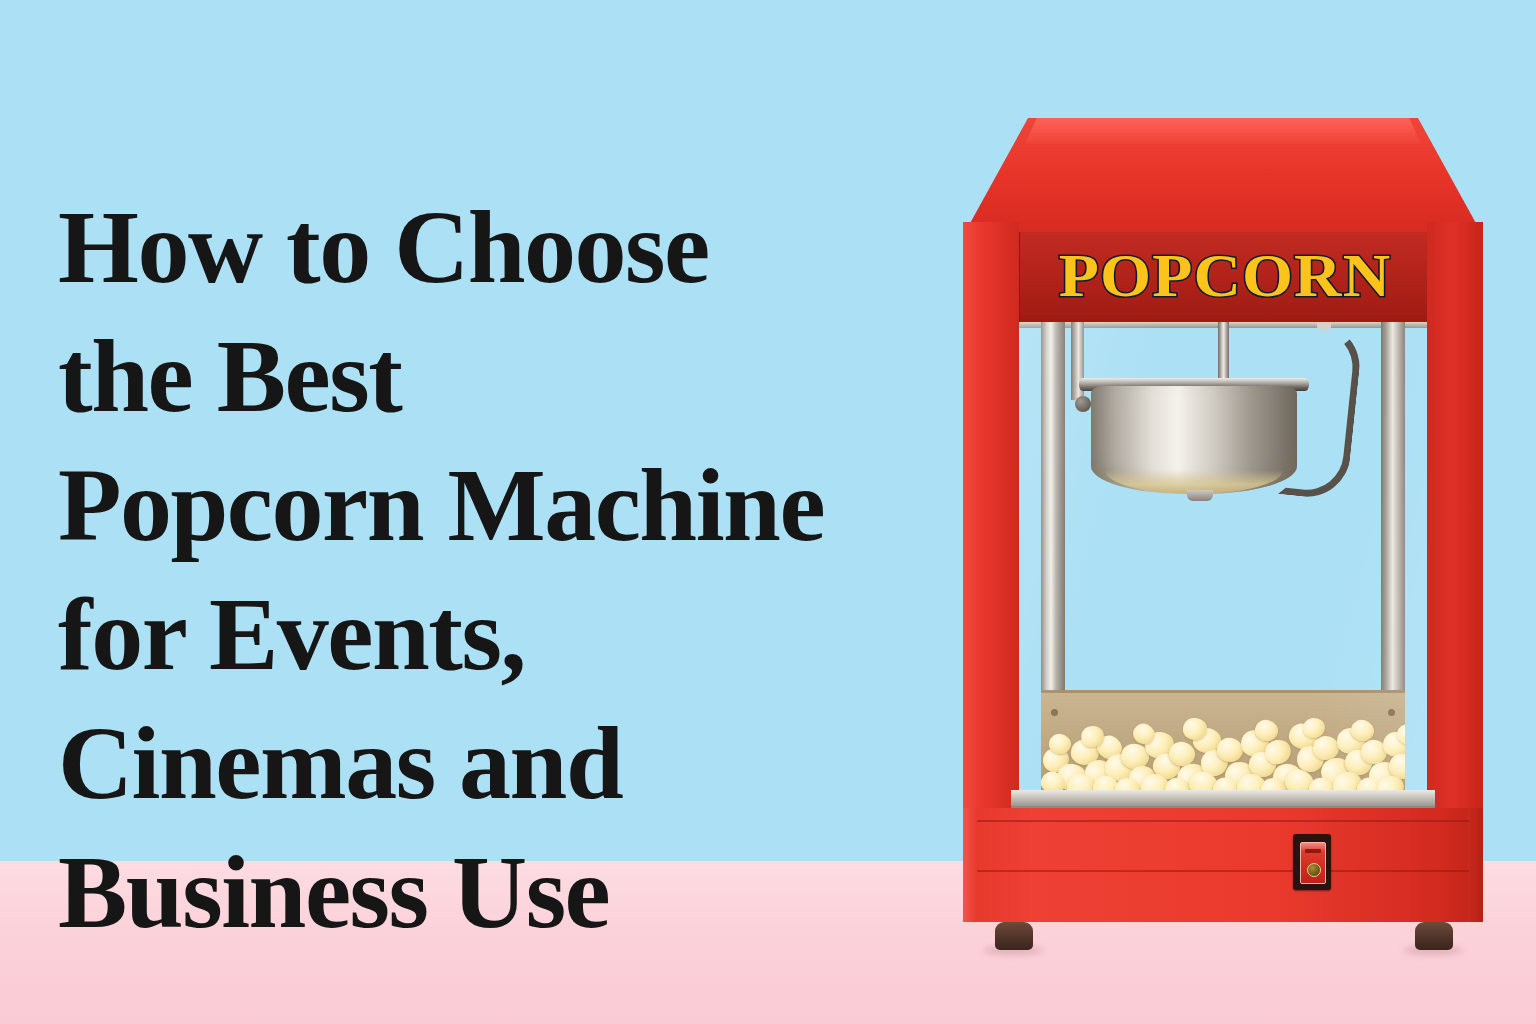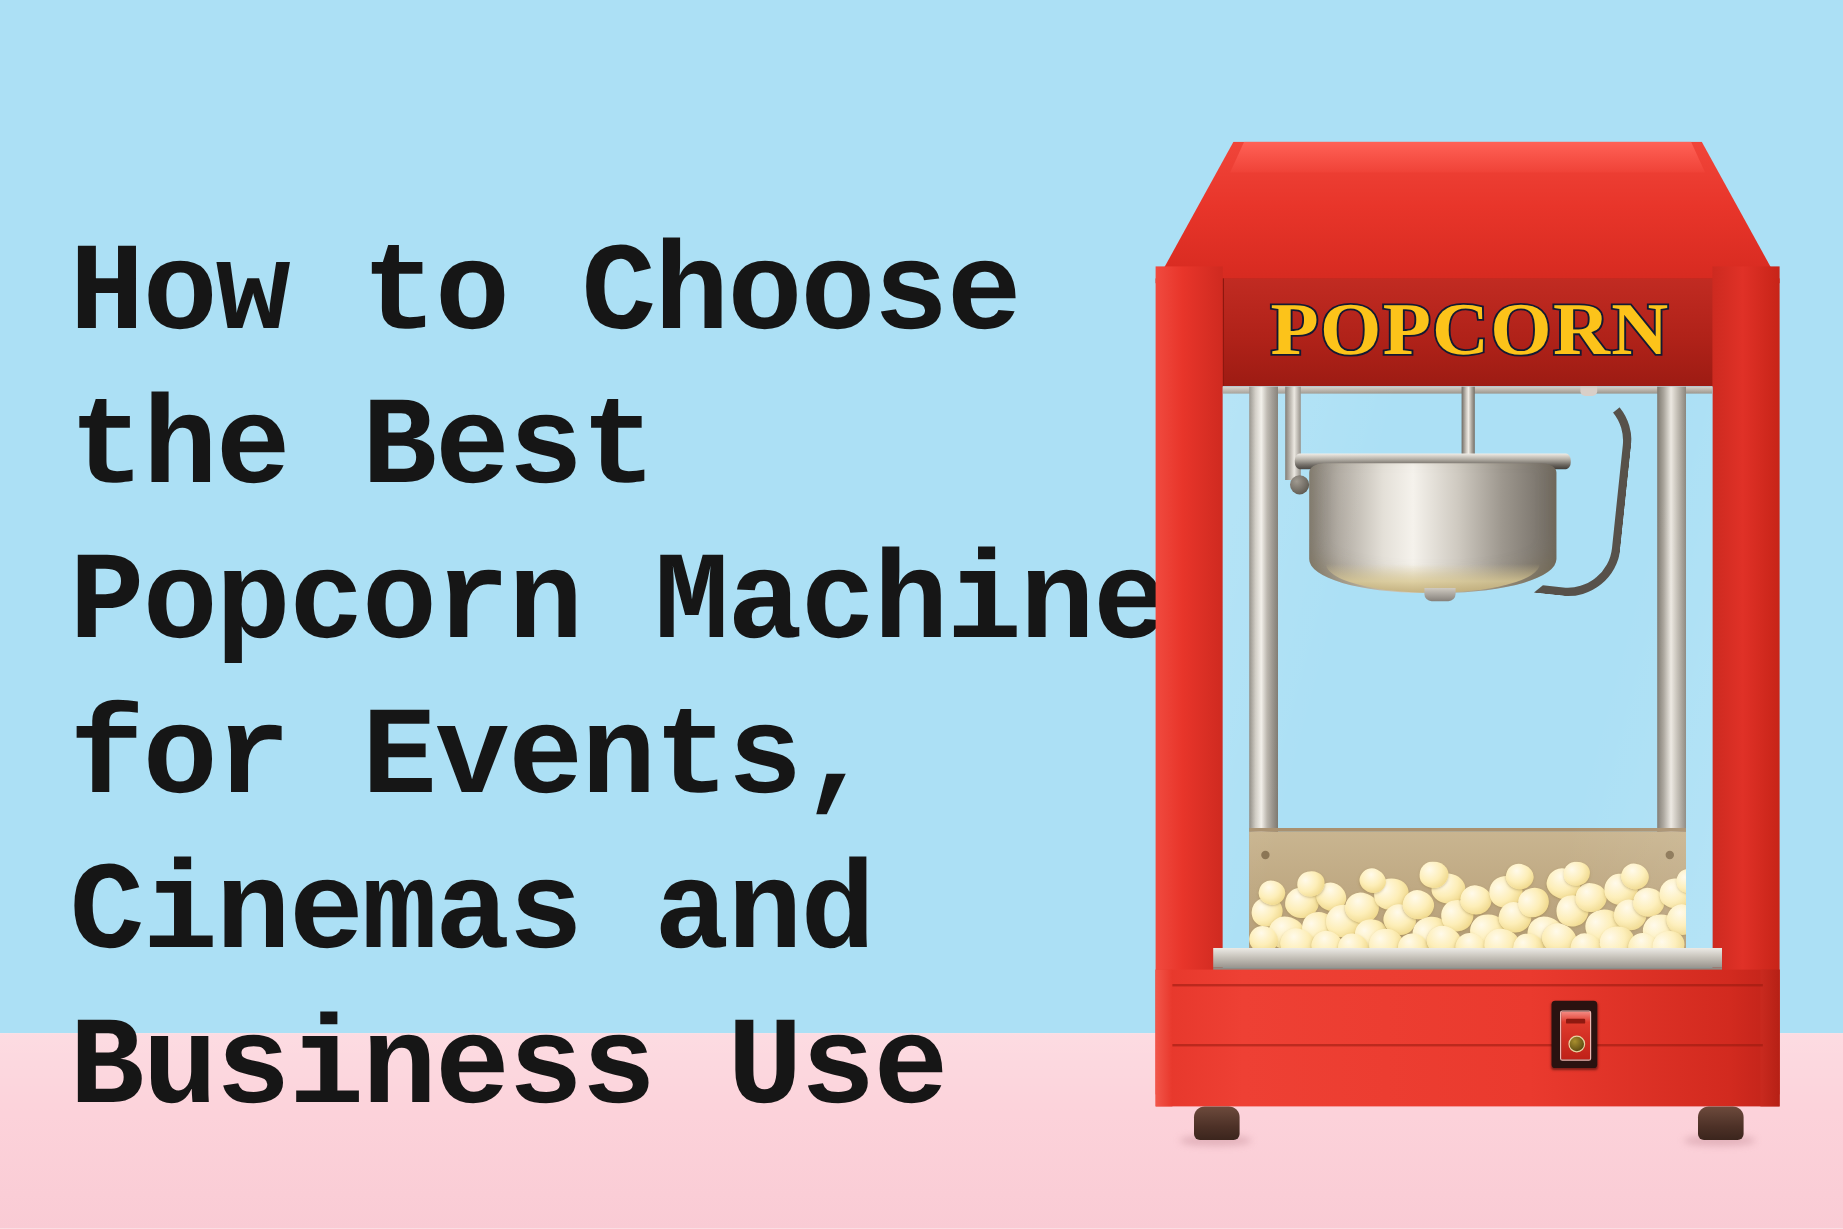--- a/index.html
+++ b/index.html
@@ -35,21 +35,21 @@
     background: linear-gradient(180deg, rgba(255,255,255,0.22) 0%, rgba(255,255,255,0.0) 42%, rgba(236,170,186,0.18) 100%);
   }
 
   
   .headline {
     position: absolute;
     left: 58px;
     top: 112px;
     width: 930px;
     color: #161616;
-    font-family: Liberation Mono, monospace;
+    font-family: Liberation Serif, serif;
     font-weight: bold;
     font-size: 104px;
     line-height: 129px;
     letter-spacing: -1.5px;
     white-space: pre-line;
   }
 
   
   .machine {
     position: absolute;

